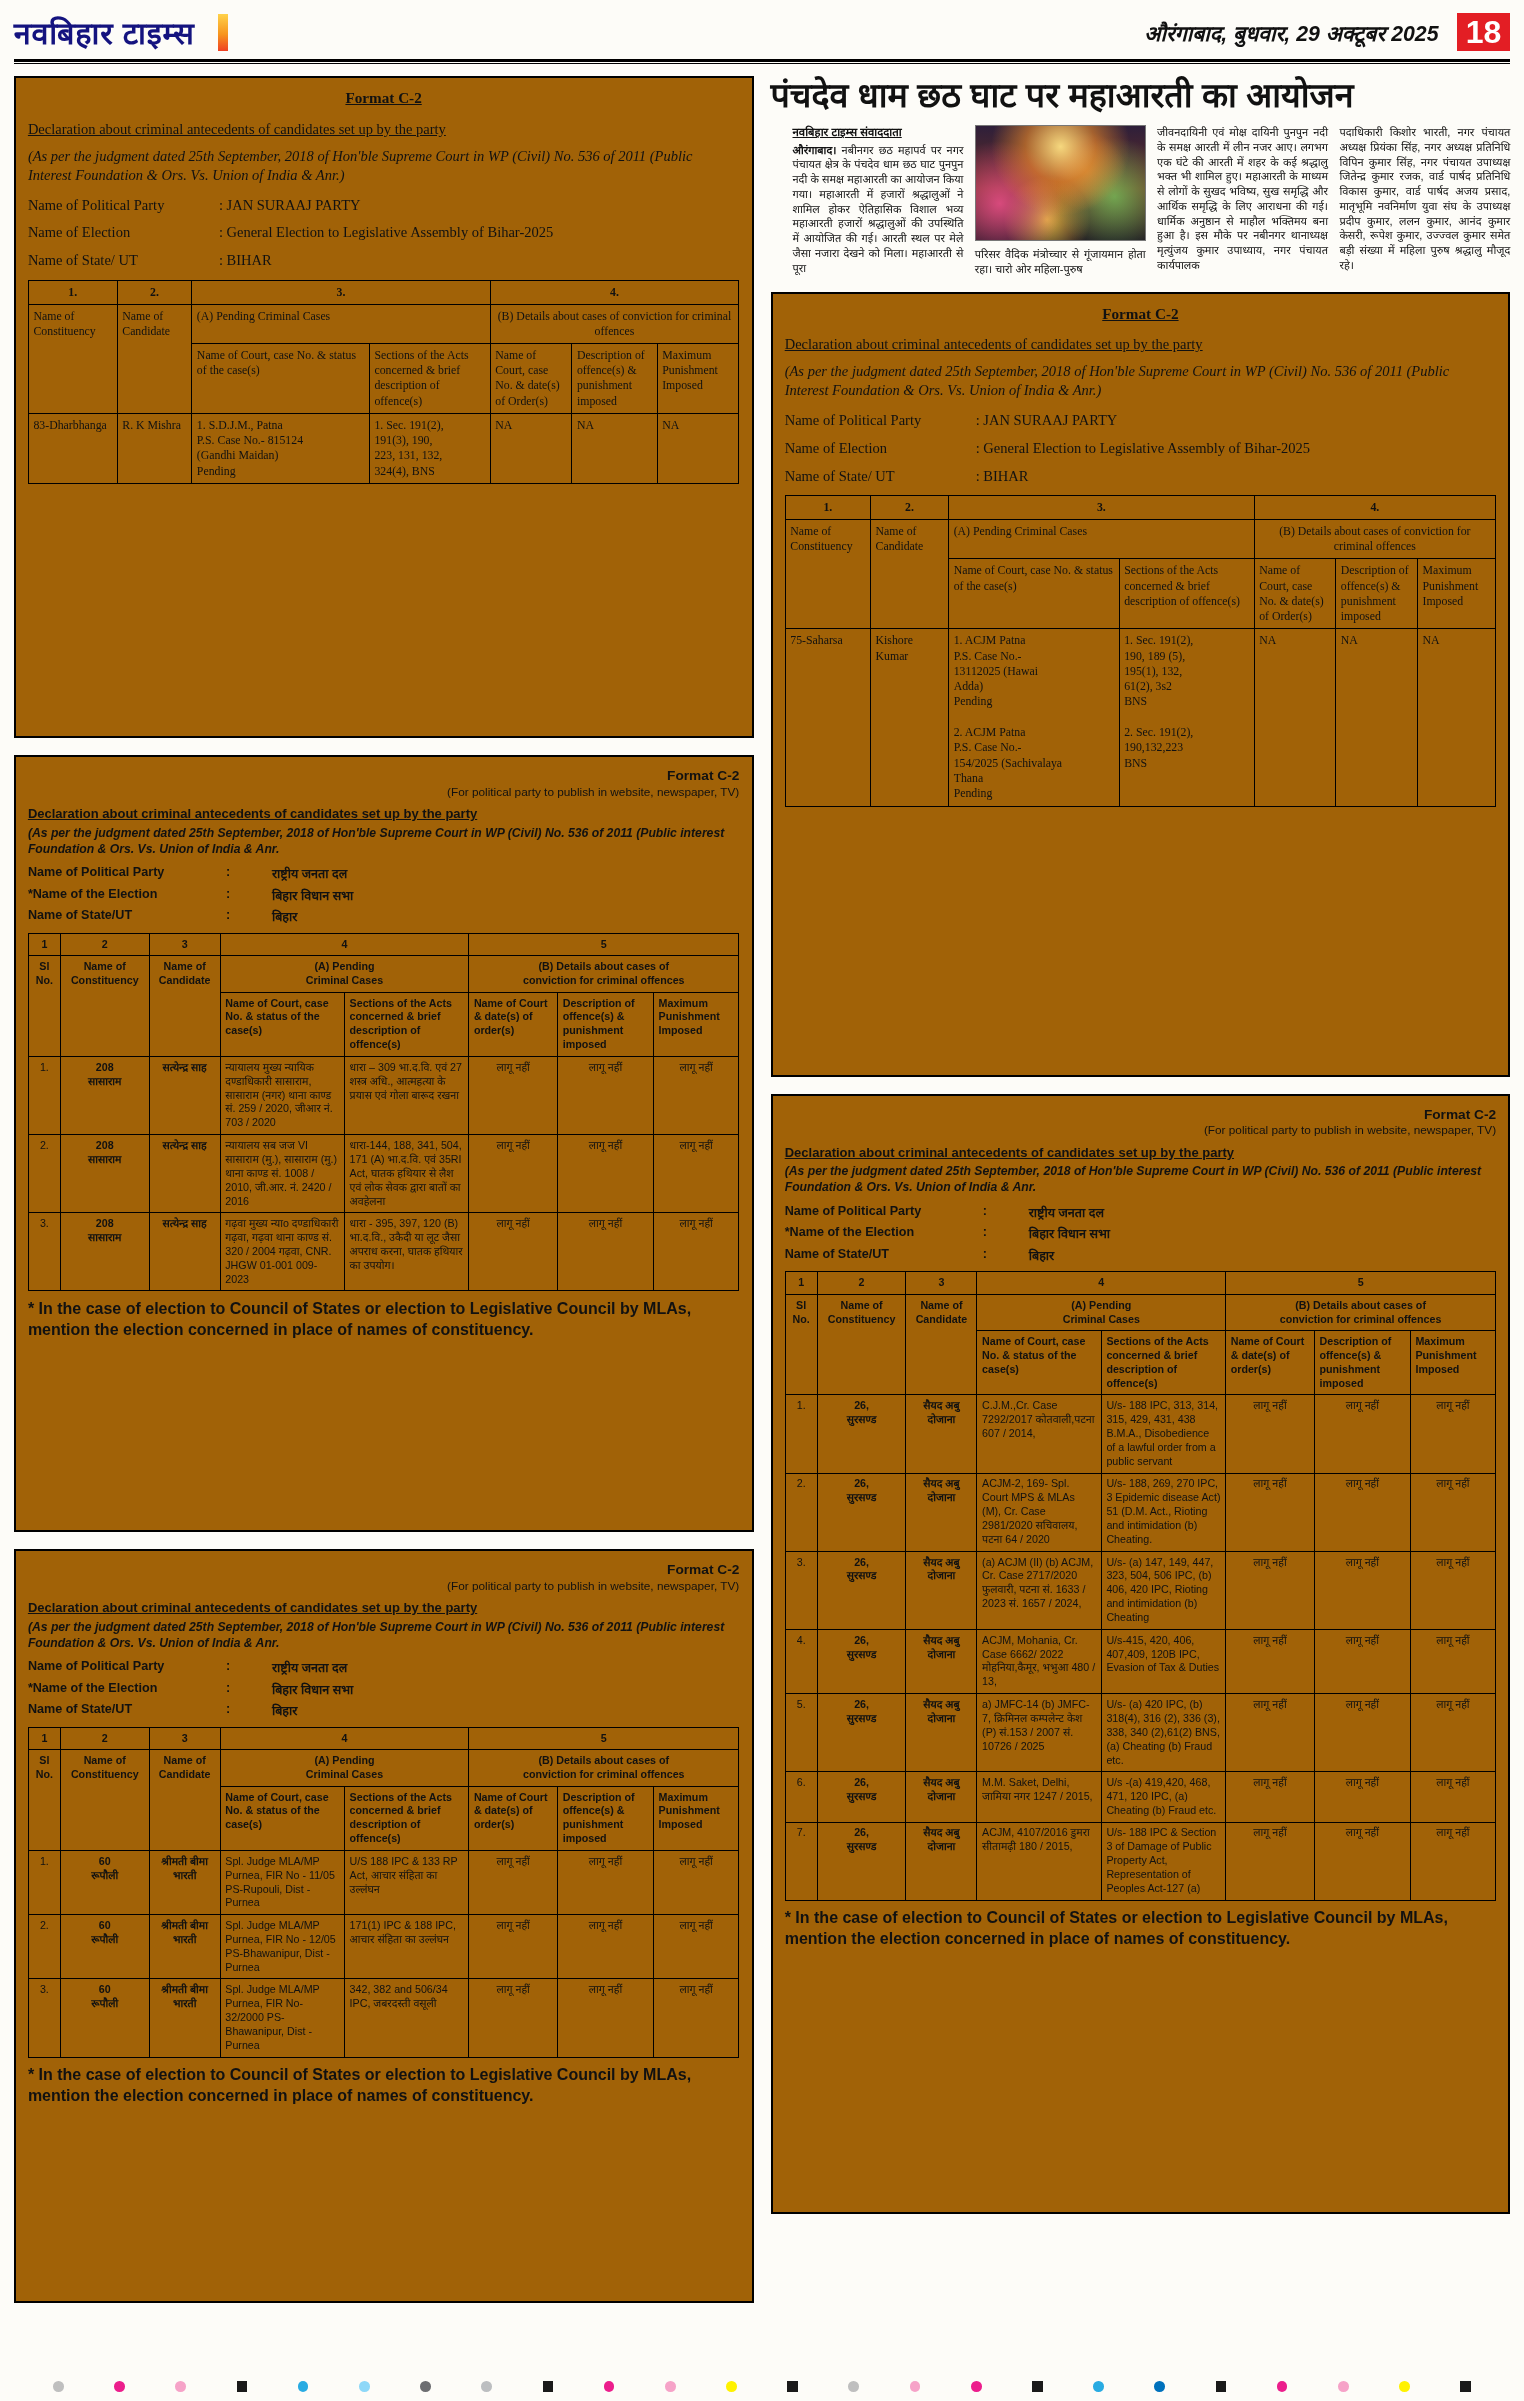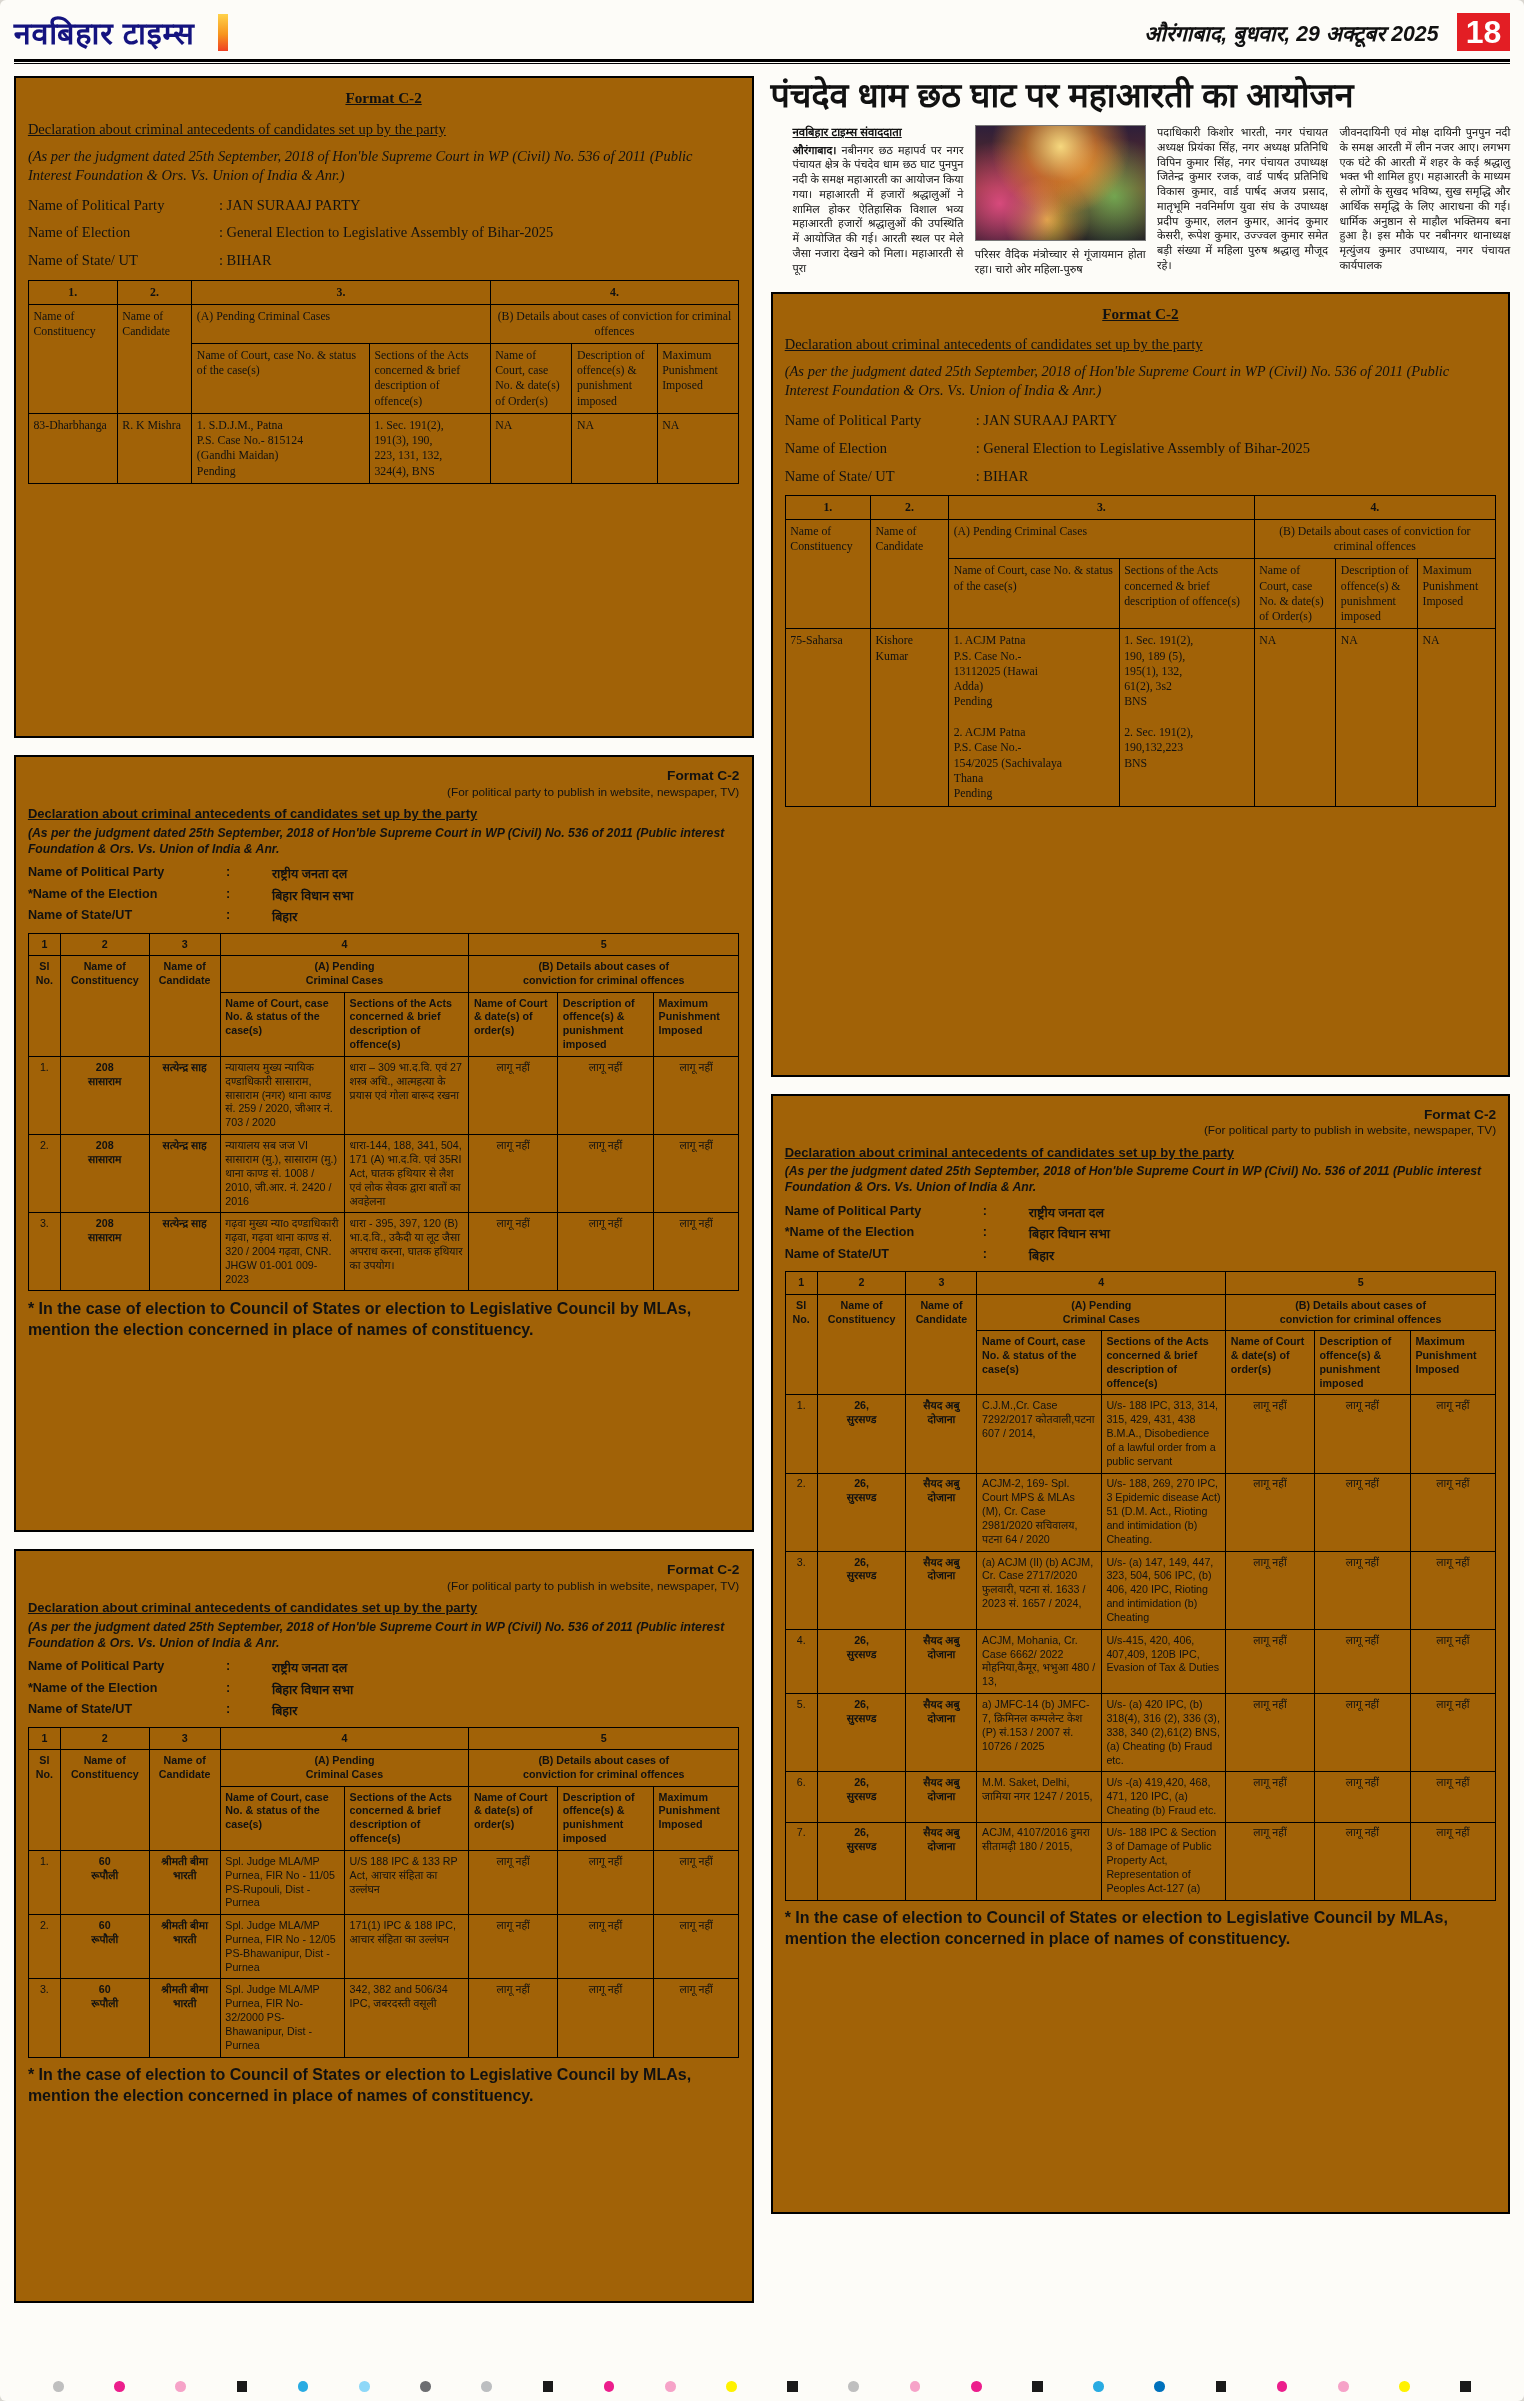--- a/index.html
+++ b/index.html
@@ -1,18 +1,18 @@
 <!DOCTYPE html>
 <html style="font-size:12.2px"><head>
 <meta charset="utf-8">
 <style>
   * { margin:0; padding:0; box-sizing:border-box; }
   html,body { background:#d9d6d0; }
   body { font-family:"Liberation Sans","DejaVu Sans",sans-serif; color:#111; }
-  .page { width:1524px; height:2401px; background:#fdfcf8; margin:0 auto; padding:9.1px 13.7px 0; overflow:hidden; position:relative;border-radius:6px; }
+  .page { width:1524px; height:2401px; background:#fdfcf8; margin:0 auto; padding:9.1px 13.7px 0; overflow:hidden; position:relative; }
 
   
   .masthead { display:flex; align-items:center; height:46px; }
   .paper-title { font-size:30.5px; font-weight:bold; color:#14137f; letter-spacing:0.8px; }
   .mast-bar { width:10.7px; height:37px; margin-left:23px; background:linear-gradient(180deg,#ffd24a,#f7941d 55%,#ef4123); }
   .mast-right { margin-left:auto; display:flex; align-items:center; gap:18px; }
   .edition { font-size:21.3px; font-weight:bold; font-style:italic; }
   .pagenum { background:#e31e24; color:#fff; font-size:32px; font-weight:bold; padding:1.5px 9.1px; line-height:1.1; }
   .double-rule { border-top:3px solid #000; border-bottom:1.5px solid #000; height:5.3px; margin:3.8px 0 12.2px; }
 
@@ -344,24 +344,24 @@
           <div class="art-col">
             <div class="byline">नवबिहार टाइम्स संवाददाता</div>
             <span class="dl">औरंगाबाद।</span>
             <span>नबीनगर छठ महापर्व पर नगर पंचायत क्षेत्र के पंचदेव धाम छठ घाट पुनपुन नदी के समक्ष महाआरती का आयोजन किया गया। महाआरती में हजारों श्रद्धालुओं ने शामिल होकर ऐतिहासिक विशाल भव्य महाआरती हजारों श्रद्धालुओं की उपस्थिति में आयोजित की गई। आरती स्थल पर मेले जैसा नजारा देखने को मिला। महाआरती से पूरा</span>
           </div>
           <div class="art-col">
             <div class="photo"></div>
             <span>परिसर वैदिक मंत्रोच्चार से गूंजायमान होता रहा। चारो ओर महिला-पुरुष</span>
           </div>
           <div class="art-col">
-            <span>पदाधिकारी किशोर भारती, नगर पंचायत अध्यक्ष प्रियंका सिंह, नगर अध्यक्ष प्रतिनिधि विपिन कुमार सिंह, नगर पंचायत उपाध्यक्ष जितेन्द्र कुमार रजक, वार्ड पार्षद प्रतिनिधि विकास कुमार, वार्ड पार्षद अजय प्रसाद, मातृभूमि नवनिर्माण युवा संघ के उपाध्यक्ष प्रदीप कुमार, ललन कुमार, आनंद कुमार केसरी, रूपेश कुमार, उज्ज्वल कुमार समेत बड़ी संख्या में महिला पुरुष श्रद्धालु मौजूद रहे।</span>
+            <span>जीवनदायिनी एवं मोक्ष दायिनी पुनपुन नदी के समक्ष आरती में लीन नजर आए। लगभग एक घंटे की आरती में शहर के कई श्रद्धालु भक्त भी शामिल हुए। महाआरती के माध्यम से लोगों के सुखद भविष्य, सुख समृद्धि और आर्थिक समृद्धि के लिए आराधना की गई। धार्मिक अनुष्ठान से माहौल भक्तिमय बना हुआ है। इस मौके पर नबीनगर थानाध्यक्ष मृत्युंजय कुमार उपाध्याय, नगर पंचायत कार्यपालक</span>
           </div>
           <div class="art-col">
-            <span>जीवनदायिनी एवं मोक्ष दायिनी पुनपुन नदी के समक्ष आरती में लीन नजर आए। लगभग एक घंटे की आरती में शहर के कई श्रद्धालु भक्त भी शामिल हुए। महाआरती के माध्यम से लोगों के सुखद भविष्य, सुख समृद्धि और आर्थिक समृद्धि के लिए आराधना की गई। धार्मिक अनुष्ठान से माहौल भक्तिमय बना हुआ है। इस मौके पर नबीनगर थानाध्यक्ष मृत्युंजय कुमार उपाध्याय, नगर पंचायत कार्यपालक</span>
+            <span>पदाधिकारी किशोर भारती, नगर पंचायत अध्यक्ष प्रियंका सिंह, नगर अध्यक्ष प्रतिनिधि विपिन कुमार सिंह, नगर पंचायत उपाध्यक्ष जितेन्द्र कुमार रजक, वार्ड पार्षद प्रतिनिधि विकास कुमार, वार्ड पार्षद अजय प्रसाद, मातृभूमि नवनिर्माण युवा संघ के उपाध्यक्ष प्रदीप कुमार, ललन कुमार, आनंद कुमार केसरी, रूपेश कुमार, उज्ज्वल कुमार समेत बड़ी संख्या में महिला पुरुष श्रद्धालु मौजूद रहे।</span>
           </div>
         </div>
       </article>
 
       <section class="box en" style="min-height:785px">
         <div class="fmt-c">Format C-2</div>
         <div class="decl-en">Declaration about criminal antecedents of candidates set up by the party</div>
         <div class="judg-en">(As per the judgment dated 25th September, 2018 of Hon'ble Supreme Court in WP (Civil) No. 536 of 2011 (Public Interest Foundation &amp; Ors. Vs. Union of India &amp; Anr.)</div>
         <div class="meta-en">
           <span class="lbl">Name of Political Party</span>

